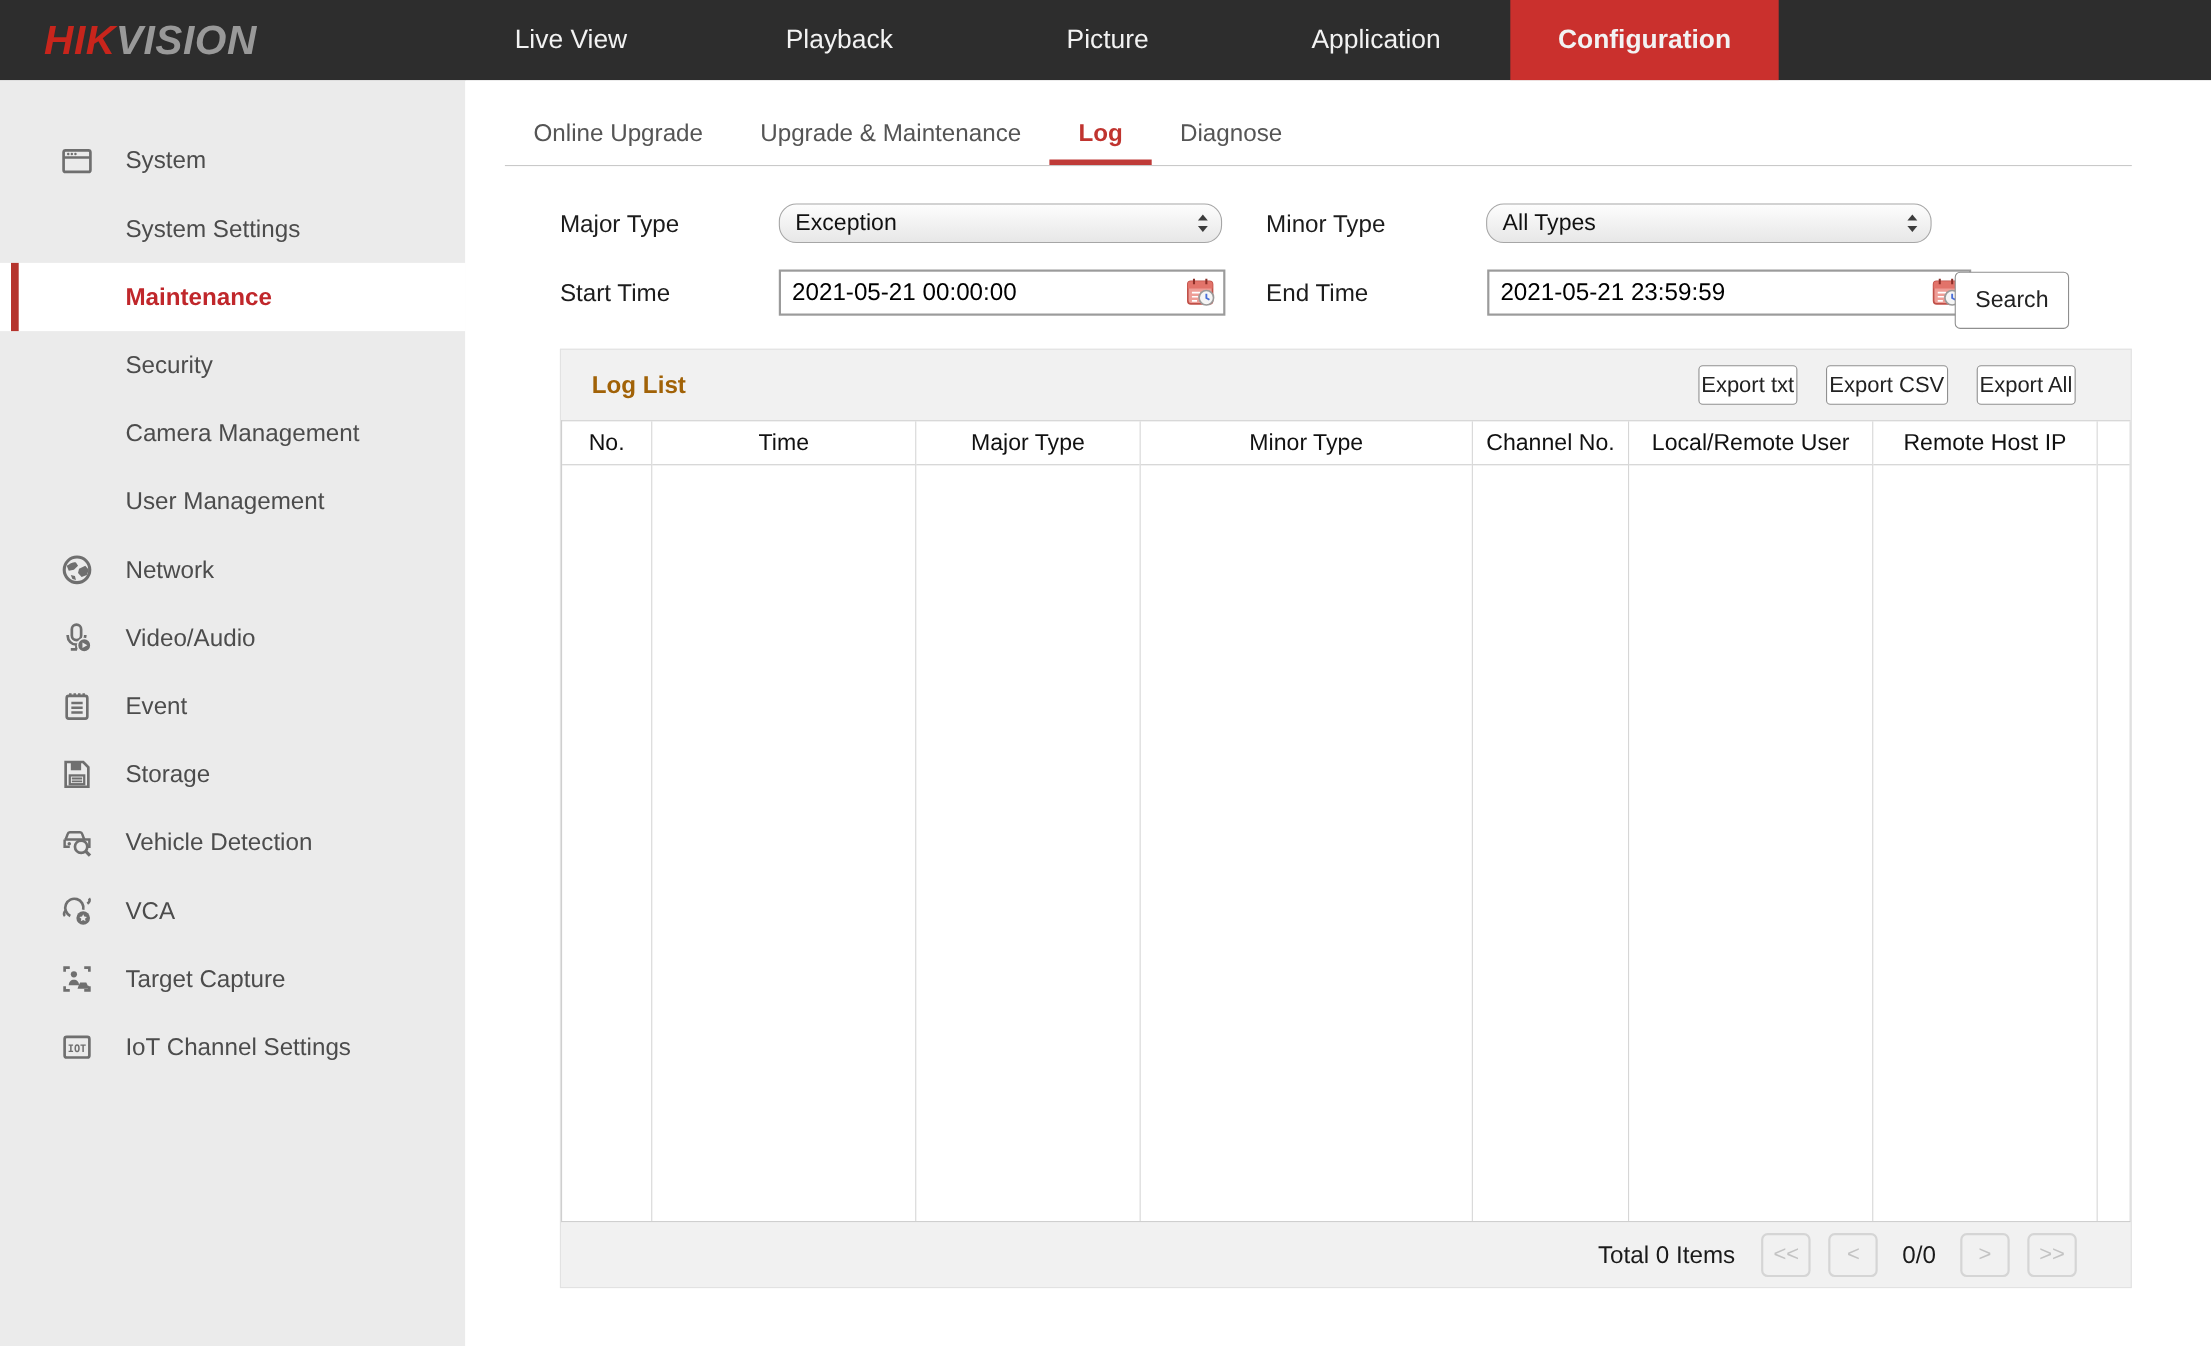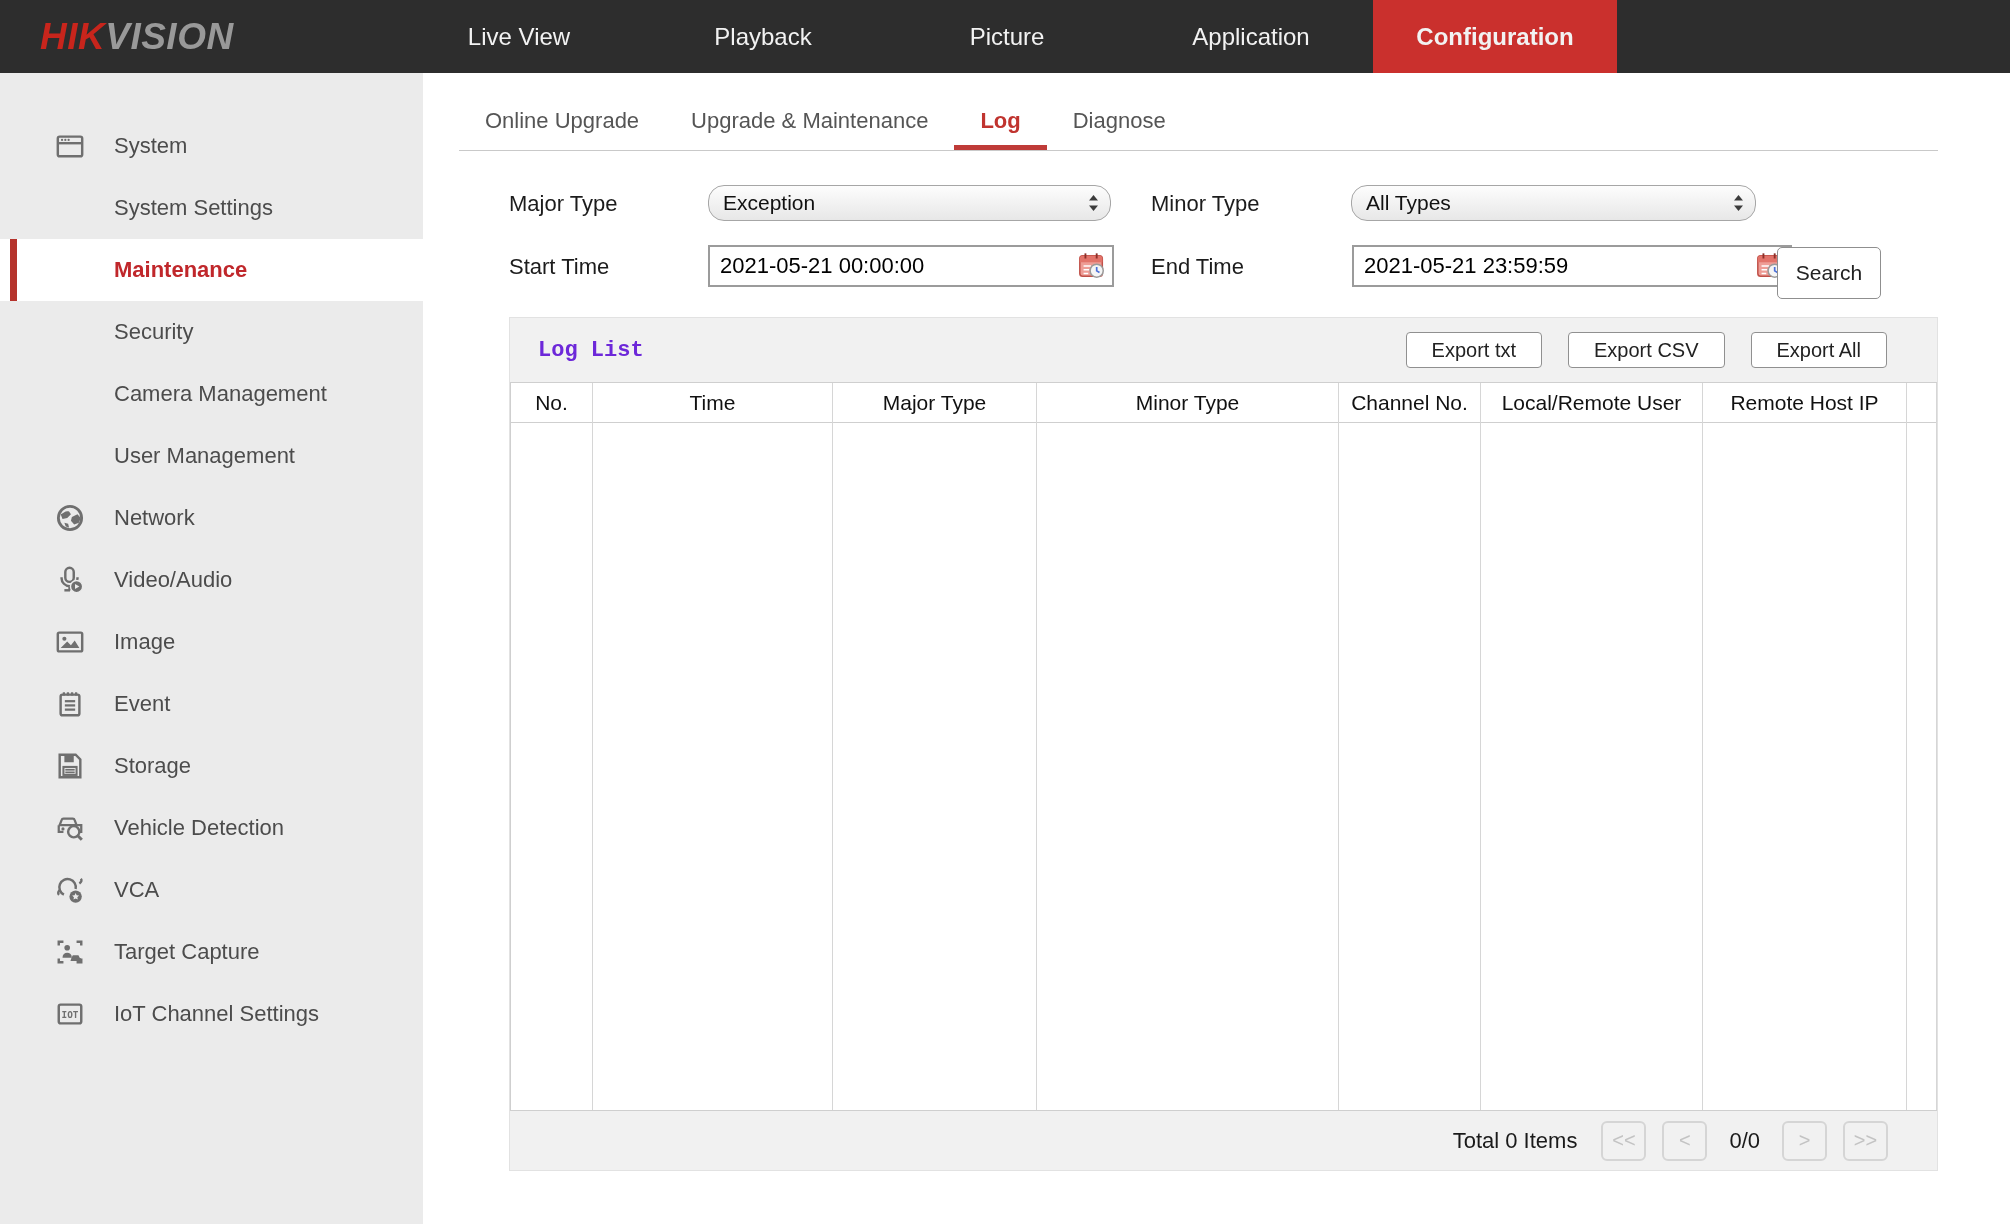--- a/index.html
+++ b/index.html
@@ -59,23 +59,23 @@
   .dtinput .val{flex:1;padding:0 10px;font-size:22px;color:#000;white-space:nowrap;}
   .dtinput .cal{width:30px;height:30px;margin-right:5px;cursor:pointer;display:flex;}
   #search-btn{position:absolute;left:1354px;top:174px;width:104px;height:52px;background:#fff;
           border:1px solid #8f8f8f;border-radius:5px;font-size:21px;color:#222;cursor:pointer;
           font-family:"Liberation Sans",sans-serif;}
 
   
   .panel{position:absolute;left:86px;top:244px;width:1429px;height:854px;
          background:var(--panel-bg);border:1px solid #e2e2e2;}
   .panel-head{position:absolute;top:0;left:0;right:0;height:64px;display:flex;align-items:center;}
-  .panel-title{margin-left:28px;font-size:22px;font-weight:bold;color:#6d28d9;font-family:Liberation Mono, monospace;}
+  .panel-title{margin-left:28px;font-size:22px;font-weight:bold;color:#a16207;}
   .exports{margin-left:auto;margin-right:50px;display:flex;gap:26px;}
-  .export-btn{height:36px;padding:0 25px;background:#fff;border:1px solid #909090;border-radius:4px;
+  .export-btn{height:36px;padding:0 2px;background:#fff;border:1px solid #909090;border-radius:4px;
           font-size:20px;color:#222;display:flex;align-items:center;cursor:pointer;
           font-family:"Liberation Sans",sans-serif;white-space:nowrap;}
   .table{position:absolute;left:0;right:0;top:64px;height:729px;background:#fff;display:flex;
          border:1px solid var(--line);border-right:none;}
   .col{border-right:1px solid #d6d6d6;display:flex;flex-direction:column;}
   .col .th{height:40px;border-bottom:1px solid var(--line);display:flex;align-items:center;
            justify-content:center;font-size:21px;color:#111;white-space:nowrap;}
   .panel-foot{position:absolute;left:0;right:0;top:793px;bottom:0;display:flex;align-items:center;
           justify-content:flex-end;padding-right:49px;gap:16px;font-size:22px;color:#1a1a1a;}
   .pg-btn{min-width:45px;height:40px;border:2px solid #d5d5d5;border-radius:6px;background:transparent;
@@ -152,30 +152,20 @@
               <rect x="11" y="3" width="9" height="15" rx="4.5"></rect>
               <path d="M7 13v1a8.5 8.5 0 0 0 17 0v-1"></path>
               <line x1="15.5" y1="23" x2="15.5" y2="27"></line>
               <line x1="10" y1="27" x2="16" y2="27"></line>
             </g>
             <circle cx="23" cy="23" r="6.5" fill="#6f6f6f" stroke="#ebebeb" stroke-width="1.5"></circle>
             <path d="M21.3 20.3l4.7 2.7-4.7 2.7z" fill="#ebebeb"></path>
           </svg>
         </div>
         <div class="lbl">Video/Audio</div>
-      </div>
-      <div class="side-item">
-        <div class="icon">
-          <svg viewBox="0 0 32 32" width="30" height="30">
-            <rect x="3" y="6" width="26" height="20" rx="1.5" fill="none" stroke="#6f6f6f" stroke-width="2.6"></rect>
-            <circle cx="10" cy="12.5" r="2.2" fill="#6f6f6f"></circle>
-            <path d="M6 22.5l7-7 4 4 4-5 5 8z" fill="#6f6f6f"></path>
-          </svg>
-        </div>
-        <div class="lbl">Image</div>
       </div>
       <div class="side-item">
         <div class="icon">
           <svg viewBox="0 0 32 32" width="30" height="30">
             <rect x="6" y="6" width="20" height="22" rx="2" fill="none" stroke="#6f6f6f" stroke-width="2.6"></rect>
             <g stroke="#6f6f6f" stroke-width="2.4">
               <line x1="9.5" y1="3.5" x2="9.5" y2="7"></line>
               <line x1="13.8" y1="3.5" x2="13.8" y2="7"></line>
               <line x1="18.2" y1="3.5" x2="18.2" y2="7"></line>
               <line x1="22.5" y1="3.5" x2="22.5" y2="7"></line>

